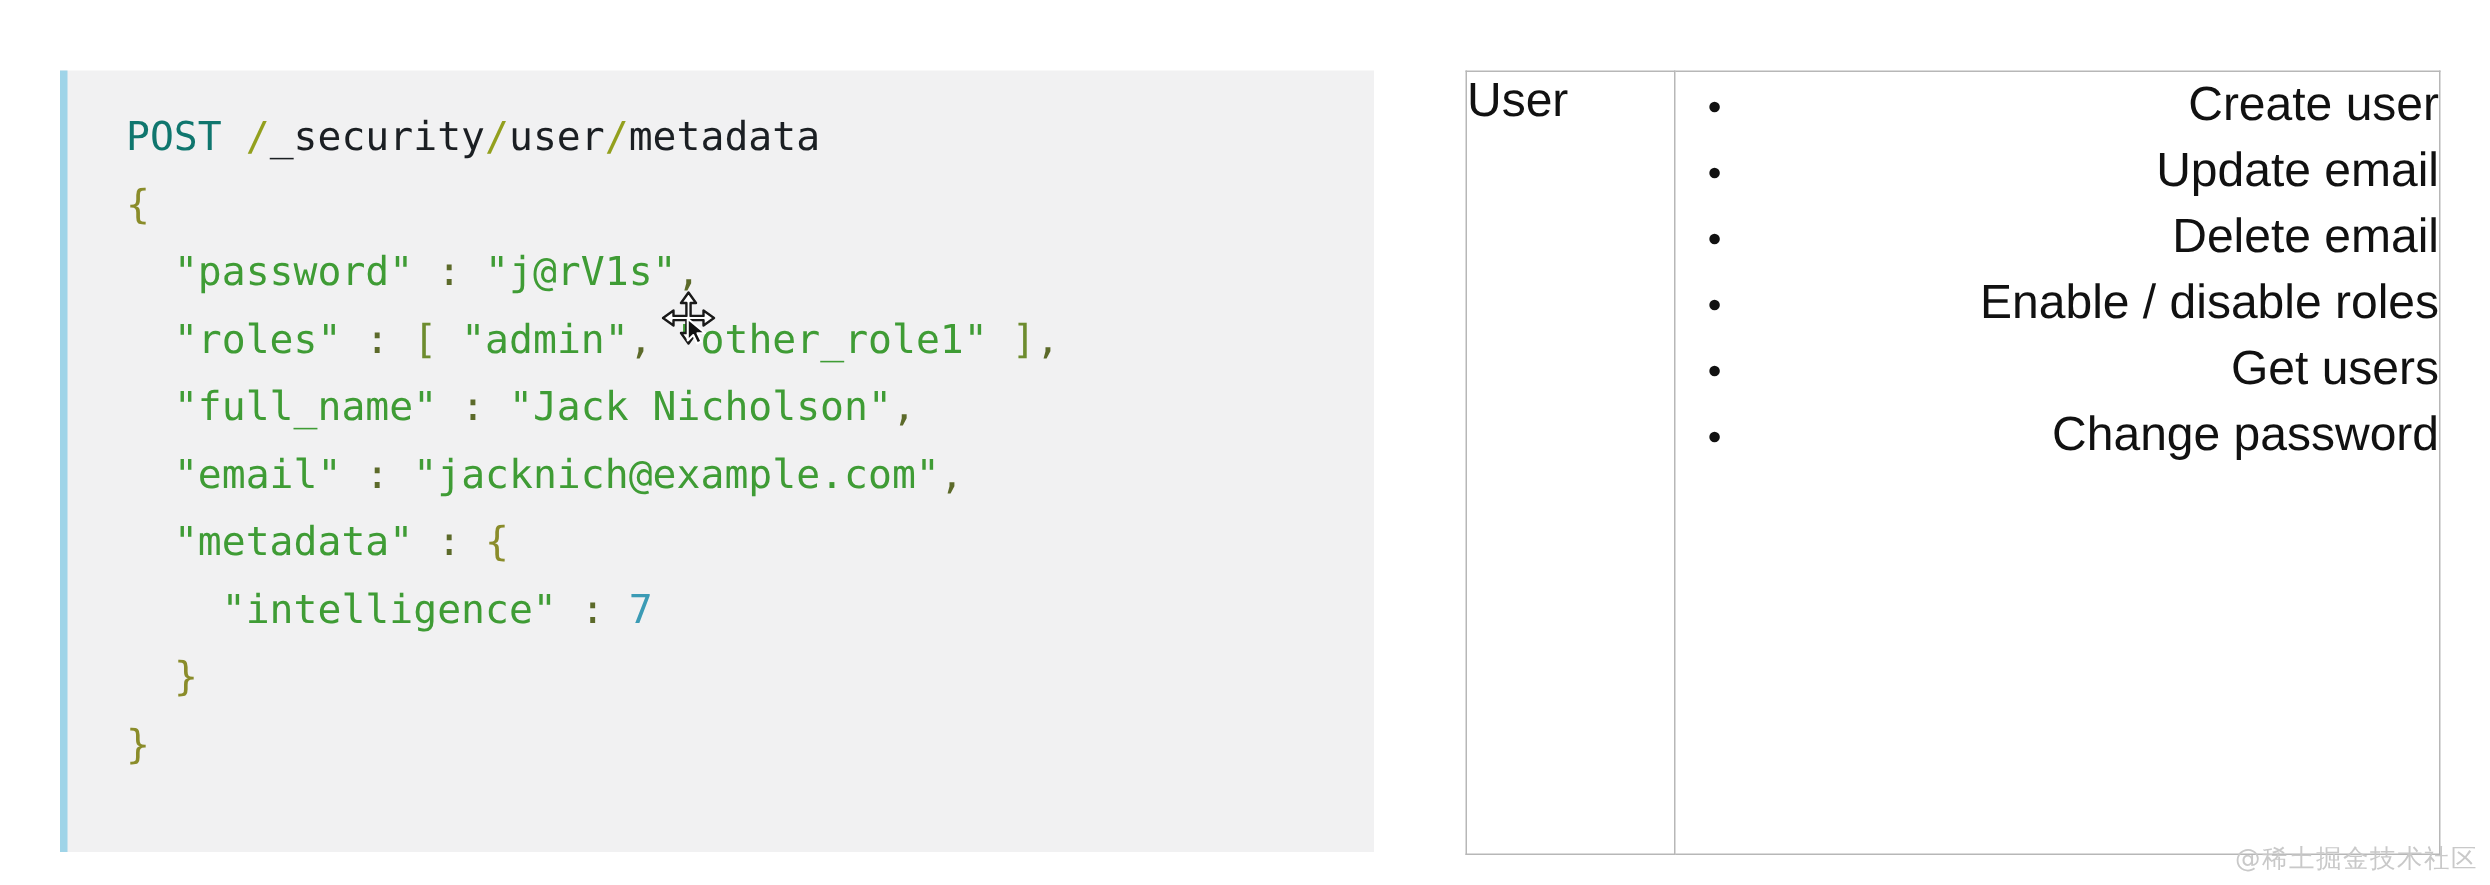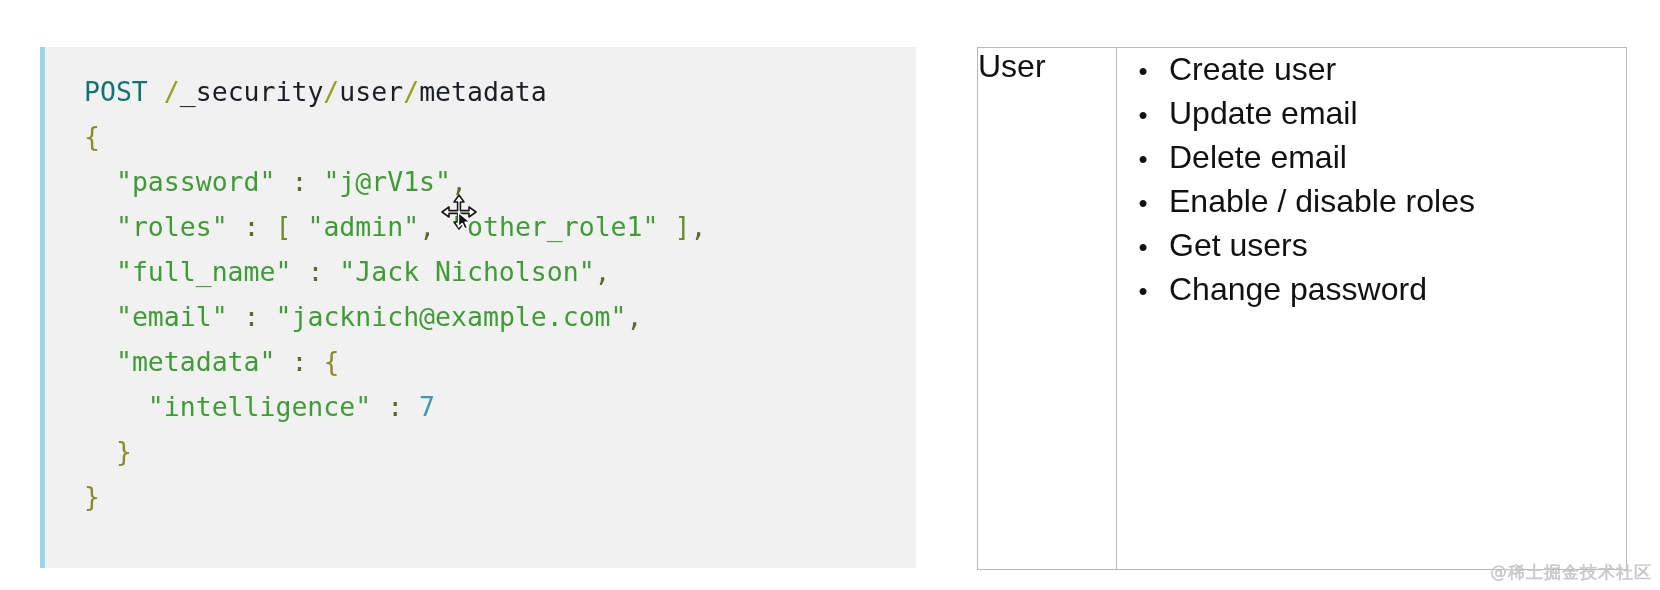--- a/index.html
+++ b/index.html
@@ -87,21 +87,21 @@
     font-family: "Liberation Sans", sans-serif;
   }
   ul.perm-list li .bullet {
     width: 52px;
     flex: 0 0 52px;
     text-align: center;
     font-size: 26px;
     line-height: 42px;
     color: #111111;
   }
-  ul.perm-list li .txt { flex: 1 1 auto; }
+  ul.perm-list li .txt { flex: 1 1 auto; text-align: right; }
 
   
   #cursor {
     position: absolute;
     left: 441px;
     top: 194px;
     width: 40px;
     height: 40px;
     pointer-events: none;
   }
@@ -109,21 +109,20 @@
   
   #watermark {
     position: absolute;
     right: 8px;
     bottom: 6px;
     font-size: 17px;
     color: #c9c9c9;
     font-family: "DejaVu Sans", sans-serif;
     white-space: nowrap;
     letter-spacing: 1px;
-    font-weight: bold;
   }
 </style>
 </head>
 <body>
 
 <div id="code-panel">
   <div id="code-block"><span class="tok-method">POST</span><span class="tok-method"> </span><span class="tok-slash">/</span><span class="tok-path">_security</span><span class="tok-slash">/</span><span class="tok-path">user</span><span class="tok-slash">/</span><span class="tok-path">metadata</span>
 <span class="tok-brace">{</span>
   <span class="tok-str">"password"</span> <span class="tok-punct">:</span> <span class="tok-str">"j@rV1s"</span><span class="tok-punct">,</span>
   <span class="tok-str">"roles"</span> <span class="tok-punct">:</span> <span class="tok-bracket">[</span> <span class="tok-str">"admin"</span><span class="tok-punct">,</span> <span class="tok-str">"other_role1"</span> <span class="tok-bracket">]</span><span class="tok-punct">,</span>

